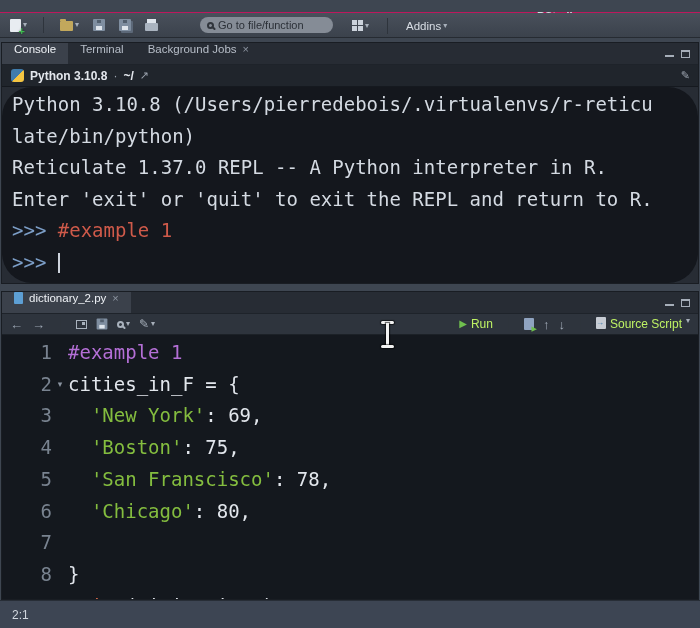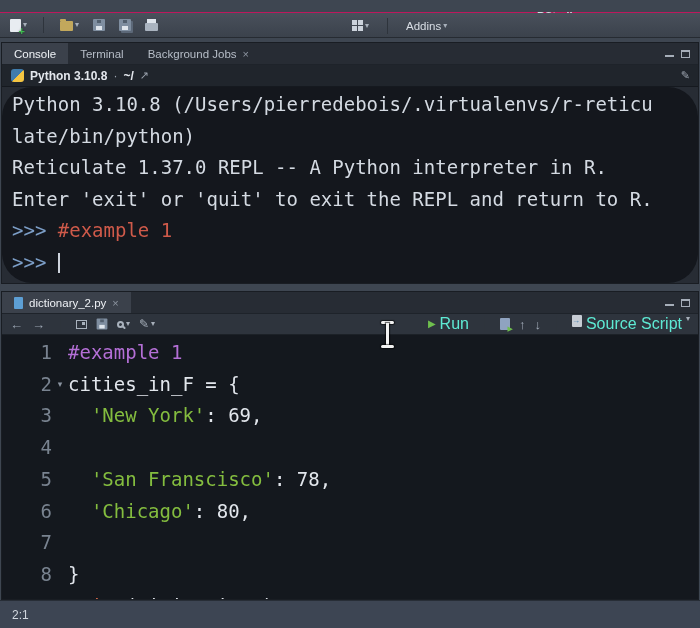--- a/index.html
+++ b/index.html
@@ -47,21 +47,21 @@
 
   .tb-right { position:absolute; left:348px; top:0; height:25px; display:flex; align-items:center; gap:8px; }
   .icon-grid { width:11px; height:11px; display:grid; grid-template-columns:5px 5px; grid-template-rows:5px 5px; gap:1px; }
   .icon-grid div { background:#ccd3dc; }
   .addins-label { font-size:11.5px; color:#d9dee5; }
 
   
   .pane { position:absolute; left:1px; width:698px; border:1px solid #191d23; background:#272c34; }
   .ptabbar { height:22px; background:#272c34; border-bottom:1px solid #1e232a;
              display:flex; align-items:stretch; position:relative; }
-  .tab { display:flex; align-items:center; gap:6px; padding:0 12px; font-size:11.5px; color:#b7bec8; }
+  .tab { display:flex; gap:6px; padding:0 12px; font-size:11.5px; color:#b7bec8; }
   .tab.active { background:#3b414b; color:#eef1f5; }
   .tab-close { font-size:11px; color:#8d95a1; }
   .winctl { position:absolute; right:8px; top:0; height:22px; display:flex; align-items:center; gap:7px; }
   .wmin { width:9px; height:2px; background:#a6aeb9; margin-top:4px; }
   .wmax { width:9px; height:8px; border:1px solid #a6aeb9; border-top-width:2px; }
 
   
   .console-pane { top:42px; height:242px; }
   .console-header { height:22px; background:#20252c; border-bottom:1px solid #15191f;
                     display:flex; align-items:center; padding:0 9px; gap:6px; position:relative; }
@@ -85,21 +85,21 @@
   .ficon { width:9px; height:12px; background:#5d9fd4; border-radius:1px; }
   .ed-toolbar { height:21px; background:#2e343d; border-bottom:1px solid #1c2127;
                 display:flex; align-items:center; padding:0 8px; gap:9px; color:#a9b2bd; }
   .nav-arrow { font-size:13px; font-weight:bold; color:#9aa4b1; line-height:1; }
   .icon-popout { width:11px; height:9px; border:1px solid #a9b2bd; position:relative; }
   .icon-popout::after { content:""; position:absolute; right:1px; top:1px; width:3px; height:3px; background:#a9b2bd; }
   .icon-floppy.small { transform:scale(.9); }
   .wand { font-size:12px; color:#a9b2bd; line-height:1; }
   .ed-right { margin-left:auto; display:flex; align-items:center; gap:9px; }
   .run-play { color:#6fbf4e; font-size:10px; line-height:1; }
-  .btn-label { font-size:16px; color:#5eead4; }
+  .btn-label { font-size:12px; color:#bef264; }
   .icon-rerun { width:10px; height:12px; background:#8fa3c0; border-radius:1px; position:relative; }
   .icon-rerun::after { content:"▶"; position:absolute; right:-3px; bottom:-3px; font-size:7px; color:#6fbf4e; }
   .updown { font-size:13px; color:#a3adba; line-height:1; }
   .icon-source { width:10px; height:12px; background:#c7ccd4; border-radius:1px; position:relative; }
   .icon-source::after { content:"→"; position:absolute; left:0px; top:1px; font-size:8px; color:#3f7cac; }
 
   .code-area { position:absolute; top:43px; left:0; right:0; bottom:0; background:#14181e;
                font-family:"DejaVu Sans Mono", monospace; font-size:19px; line-height:31.7px;
                padding-top:2px; overflow:hidden; }
   .crow { display:flex; white-space:pre; }
@@ -151,20 +151,24 @@
       <span class="icon-floppy"></span>
     </button>
     <button class="tbtn">
       <span class="icon-floppy stack"></span>
     </button>
     <button class="tbtn">
       <span class="icon-printer"></span>
     </button>
   </div>
 
+  <div class="goto">
+    <span class="mag"></span>
+    <input class="goto-input" readonly="" placeholder="Go to file/function" style="">
+  </div>
 
   <div class="tb-right">
     <button class="tbtn">
       <span class="icon-grid">
           <div></div>
           <div></div>
           <div></div>
           <div></div>
         </span>
       <span class="cdown">▾</span>
@@ -248,21 +252,21 @@
         <span class="btn-label">Source Script</span>
         <span class="cdown">▾</span>
       </span>
     </div>
   </div>
 
   <div class="code-area" id="code-rows">
       <div class="crow"><span class="ln">1</span><span class="fold"></span><span class="src"><span class="tok-comment">#example 1</span></span></div>
       <div class="crow"><span class="ln">2</span><span class="fold">▾</span><span class="src"><span class="tok-plain">cities_in_F = {</span></span></div>
       <div class="crow"><span class="ln">3</span><span class="fold"></span><span class="src"><span class="tok-plain">  </span><span class="tok-string">'New York'</span><span class="tok-plain">: 69,</span></span></div>
-      <div class="crow"><span class="ln">4</span><span class="fold"></span></div>
+      <div class="crow"><span class="ln">4</span><span class="fold"></span><span class="src"><span class="tok-plain">  </span><span class="tok-string">'Boston'</span><span class="tok-plain">: 75,</span></span></div>
       <div class="crow"><span class="ln">5</span><span class="fold"></span><span class="src"><span class="tok-plain">  </span><span class="tok-string">'San Franscisco'</span><span class="tok-plain">: 78,</span></span></div>
       <div class="crow"><span class="ln">6</span><span class="fold"></span><span class="src"><span class="tok-plain">  </span><span class="tok-string">'Chicago'</span><span class="tok-plain">: 80,</span></span></div>
       <div class="crow"><span class="ln">7</span><span class="fold"></span></div>
       <div class="crow"><span class="ln">8</span><span class="fold"></span><span class="src"><span class="tok-plain">}</span></span></div>
       <div class="crow"><span class="ln">9</span><span class="fold"></span><span class="src"><span class="tok-function">print</span><span class="tok-plain">(cities_in_F)</span></span></div>
     </div>
 </div>
 
 <div class="statusbar">
   <span class="sb-pos">2:1</span>

